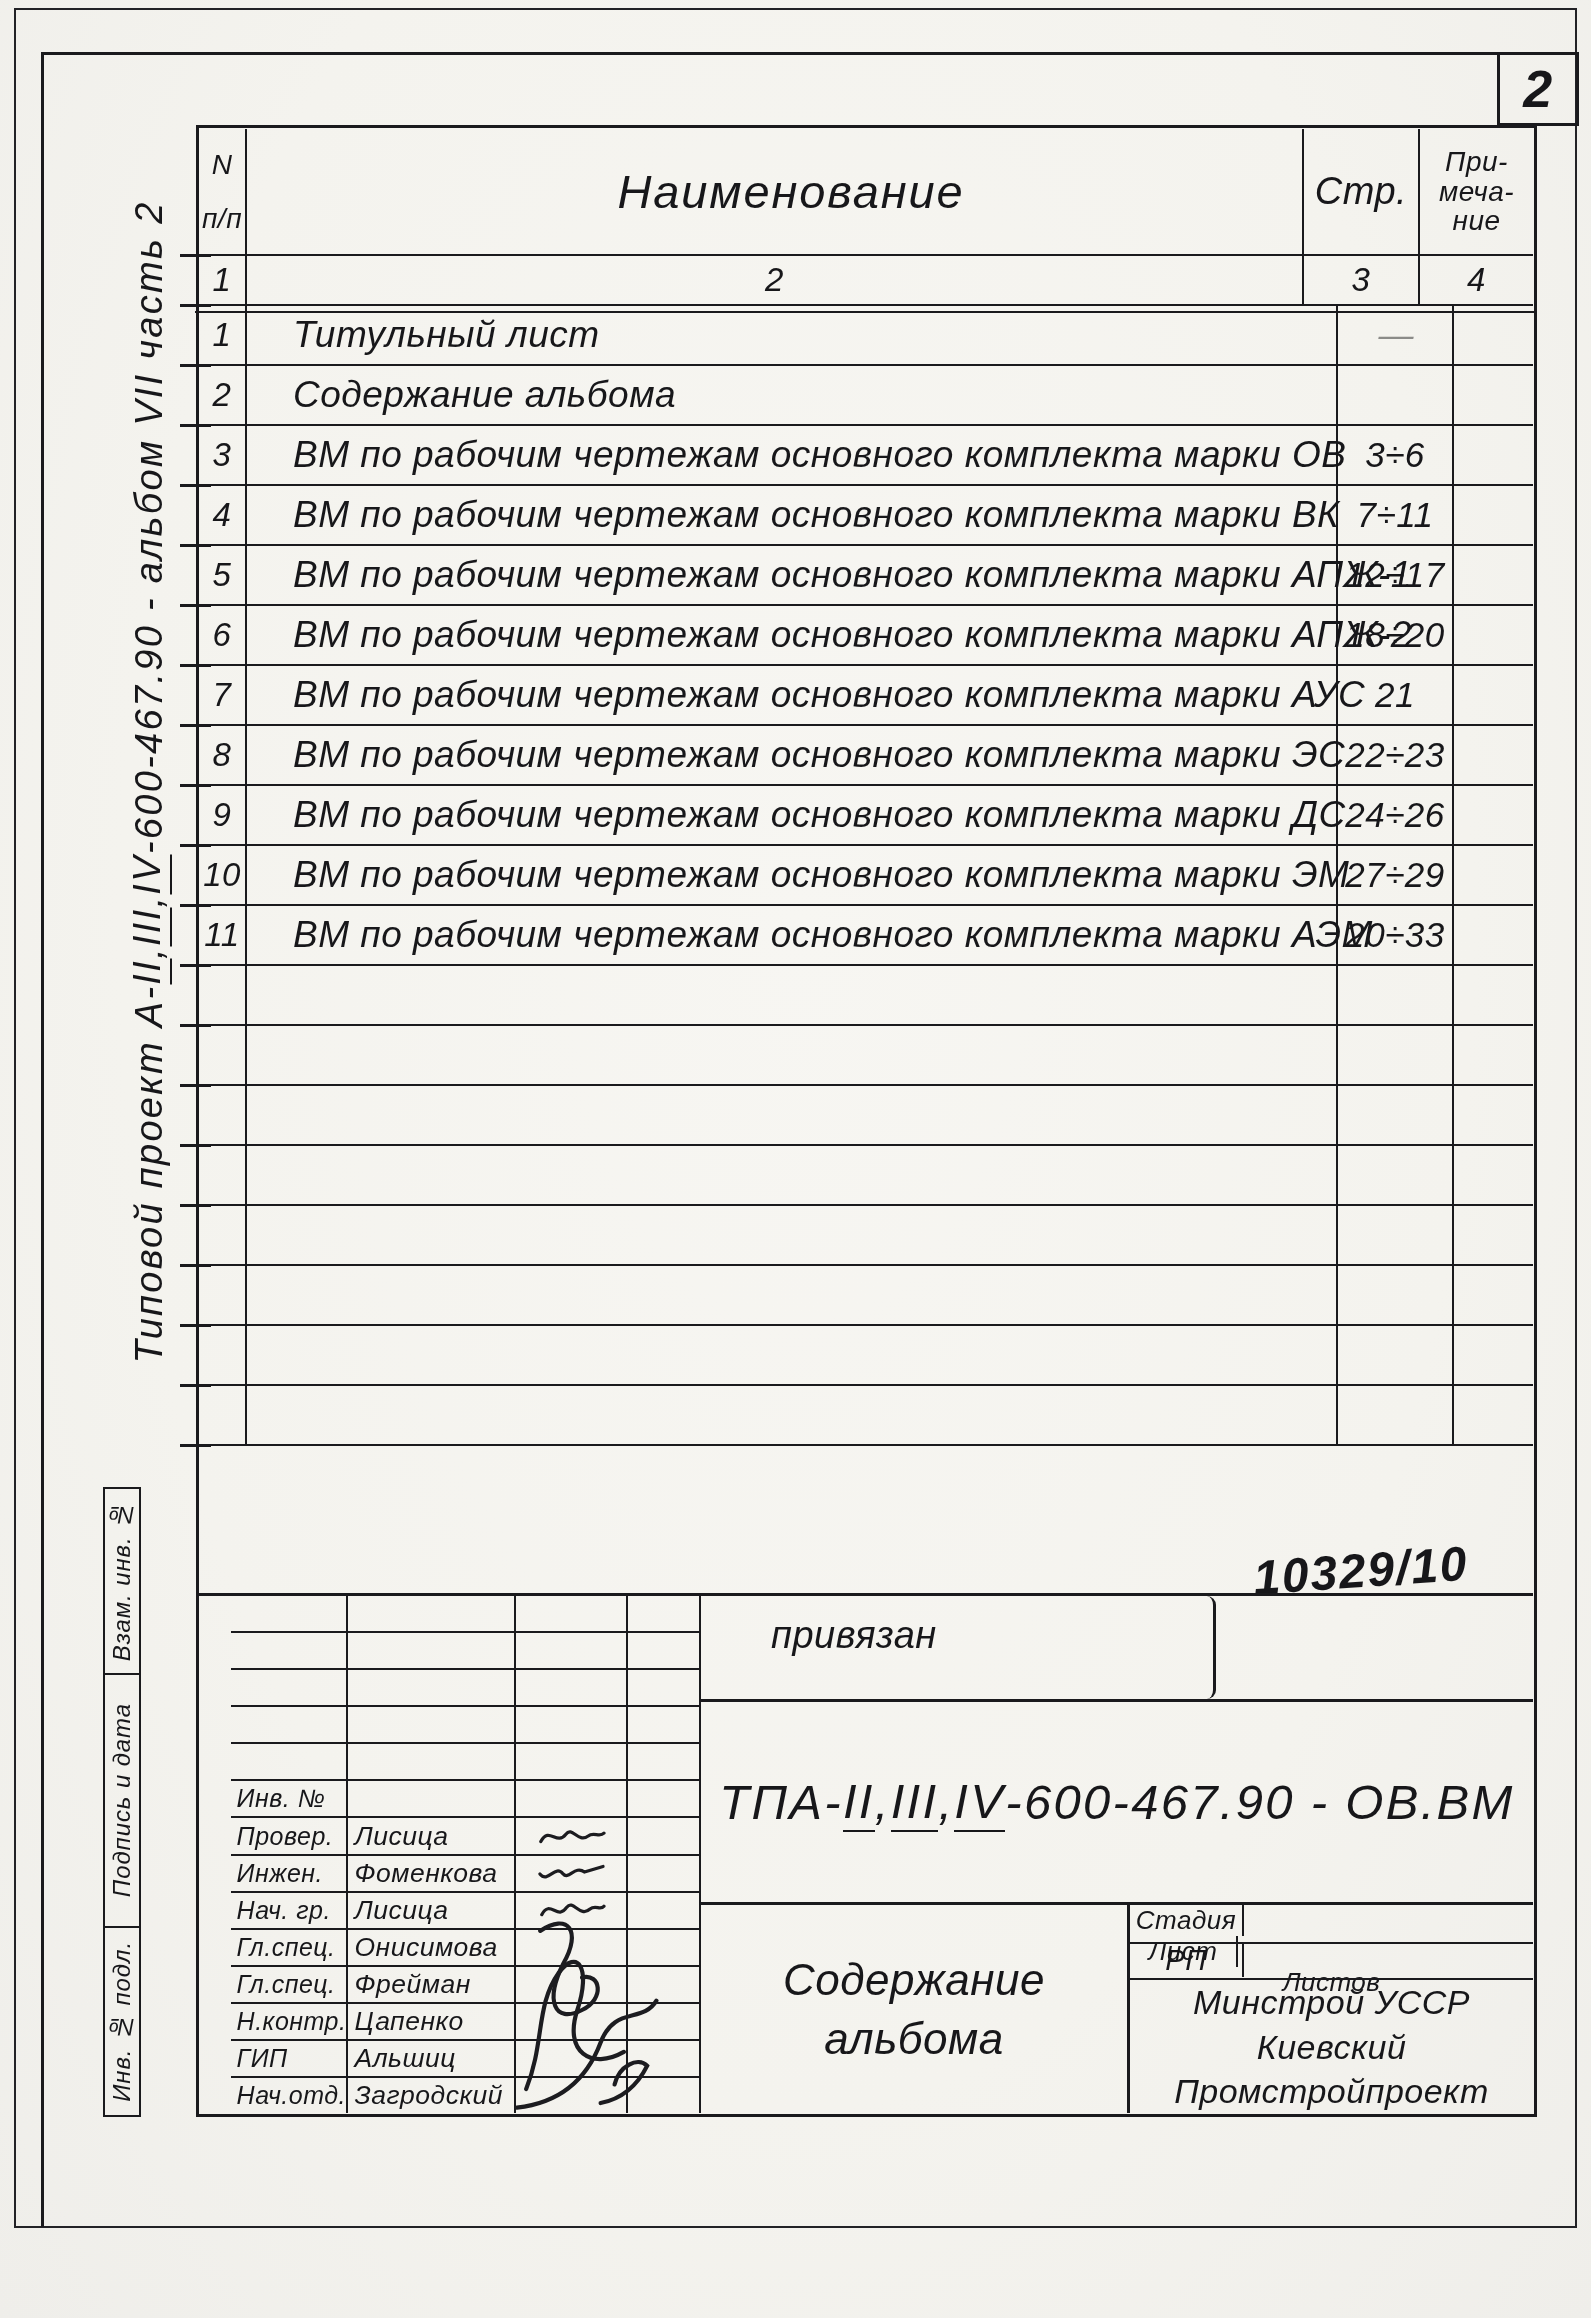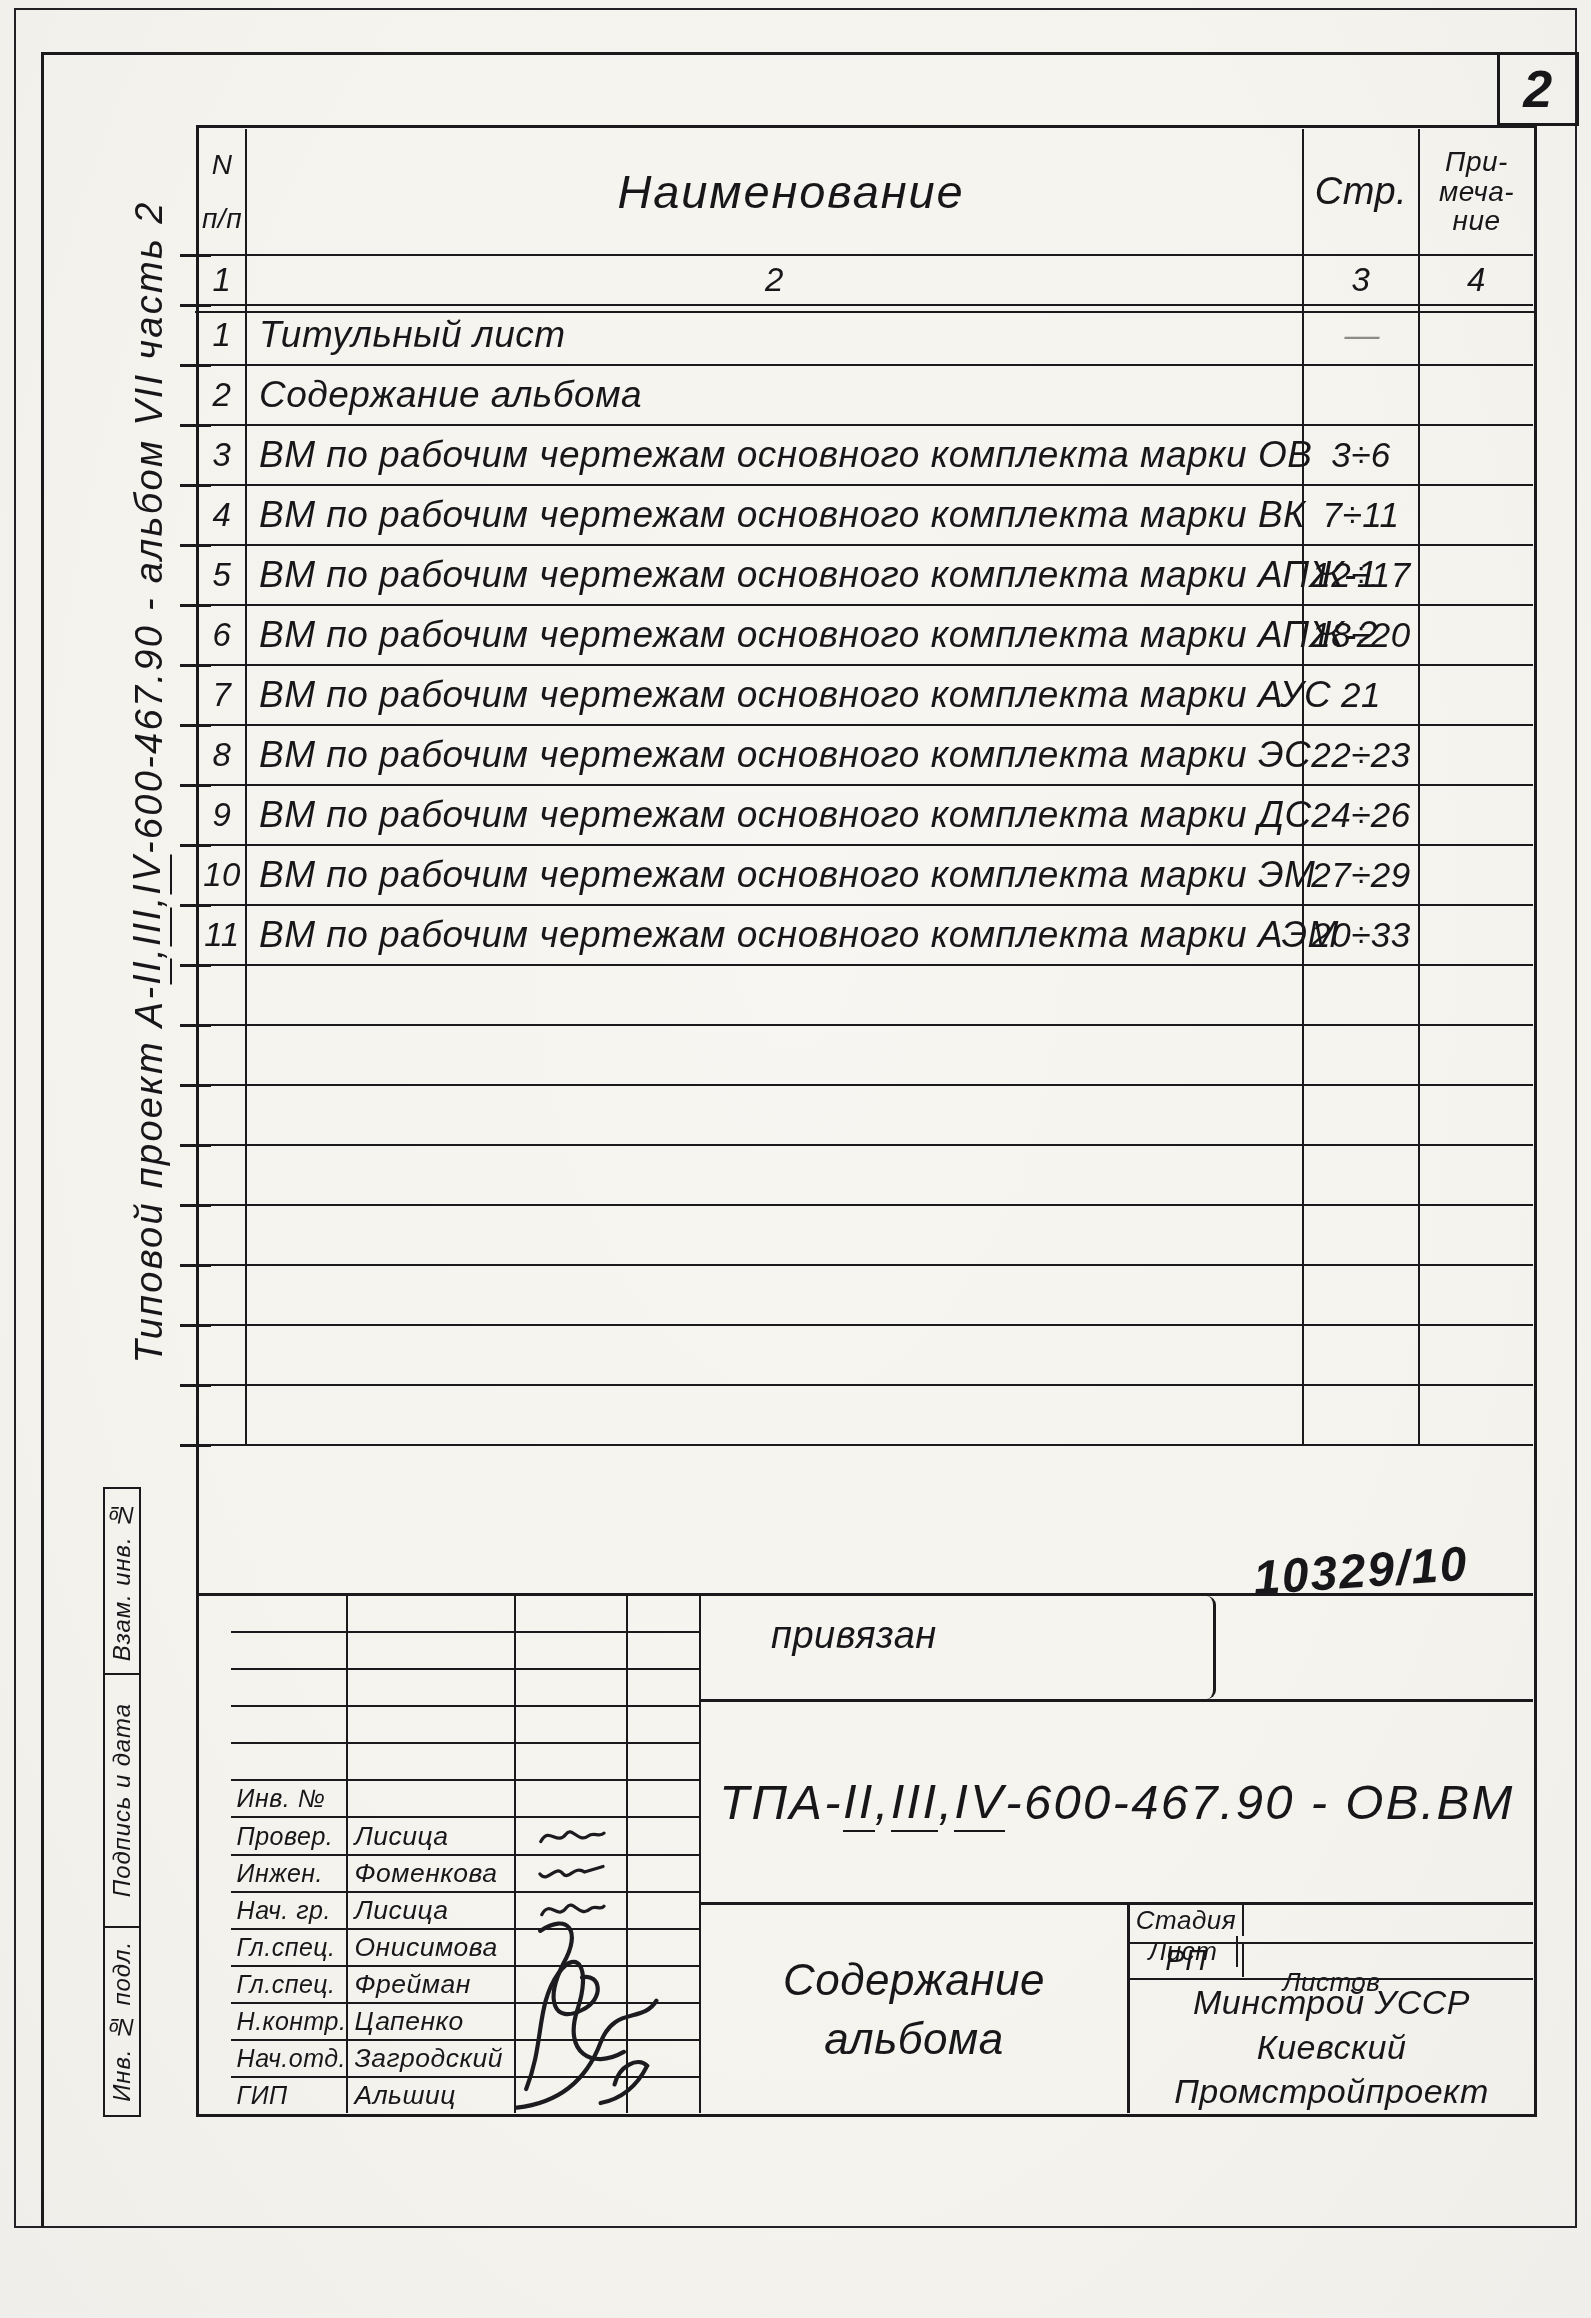--- a/index.html
+++ b/index.html
@@ -43,21 +43,21 @@
   .c2{width:1057px; border-right:2.8px solid #1a1a1d;}
   .c3{width:116px;  border-right:2.8px solid #1a1a1d;}
   .c4{flex:1;}
   .hdr .c1{font-size:28px; line-height:1.9; text-align:center;}
   .hdr .c2{font-size:47px; letter-spacing:1.9px;padding-left:33px;}
   .hdr .c3{font-size:38px;}
   .hdr .c4{font-size:28px; line-height:1.05; text-align:center;}
   .colnums .cell{font-size:33px;}
   .colnums::after{content:''; position:absolute; left:-3.7px; right:-3.7px; bottom:-9.3px; height:2.8px; background:#1a1a1d; z-index:2;}
   .body .c1{font-size:33px;}
-  .body .c2{justify-content:flex-start; padding-left:12px; font-size:37px; white-space:nowrap;}
+  .body .c2{justify-content:flex-start; padding-left:12px; font-size:37px; white-space:nowrap;margin-left:34px;}
   .body .c3{font-size:35px;}
   .dash-faint{color:#8b8b88; font-size:28px; letter-spacing:-1.9px;}
 
   
   #order-number{left:1253px; top:1543px; font-size:48px; font-weight:bold;
     transform:rotate(-4deg); letter-spacing:1.9px;}
 
   
   #title-block{left:199px; top:1593px; width:1334px; height:520px;
     border-top:3.7px solid #1a1a1d; box-sizing:border-box; display:flex;}
@@ -346,28 +346,28 @@
         <div class="sg-cell sg-sig"></div>
         <div class="sg-cell sg-date"></div>
       </div>
       <div class="sg-row">
         <div class="sg-cell sg-role hw">Н.контр.</div>
         <div class="sg-cell sg-name hw">Цапенко</div>
         <div class="sg-cell sg-sig"></div>
         <div class="sg-cell sg-date"></div>
       </div>
       <div class="sg-row">
+        <div class="sg-cell sg-role hw">ГИП</div>
+        <div class="sg-cell sg-name hw">Альшиц</div>
+        <div class="sg-cell sg-sig"></div>
+        <div class="sg-cell sg-date"></div>
+      </div>
+      <div class="sg-row">
         <div class="sg-cell sg-role hw">Нач.отд.</div>
         <div class="sg-cell sg-name hw">Загродский</div>
-        <div class="sg-cell sg-sig"></div>
-        <div class="sg-cell sg-date"></div>
-      </div>
-      <div class="sg-row">
-        <div class="sg-cell sg-role hw">ГИП</div>
-        <div class="sg-cell sg-name hw">Альшиц</div>
         <div class="sg-cell sg-sig"></div>
         <div class="sg-cell sg-date"></div>
       </div>
     </div>
 
     <div id="tb-right">
       <div id="rowA">
         <div class="a1 hw">привязан</div>
         <div class="a2"></div>
       </div>

